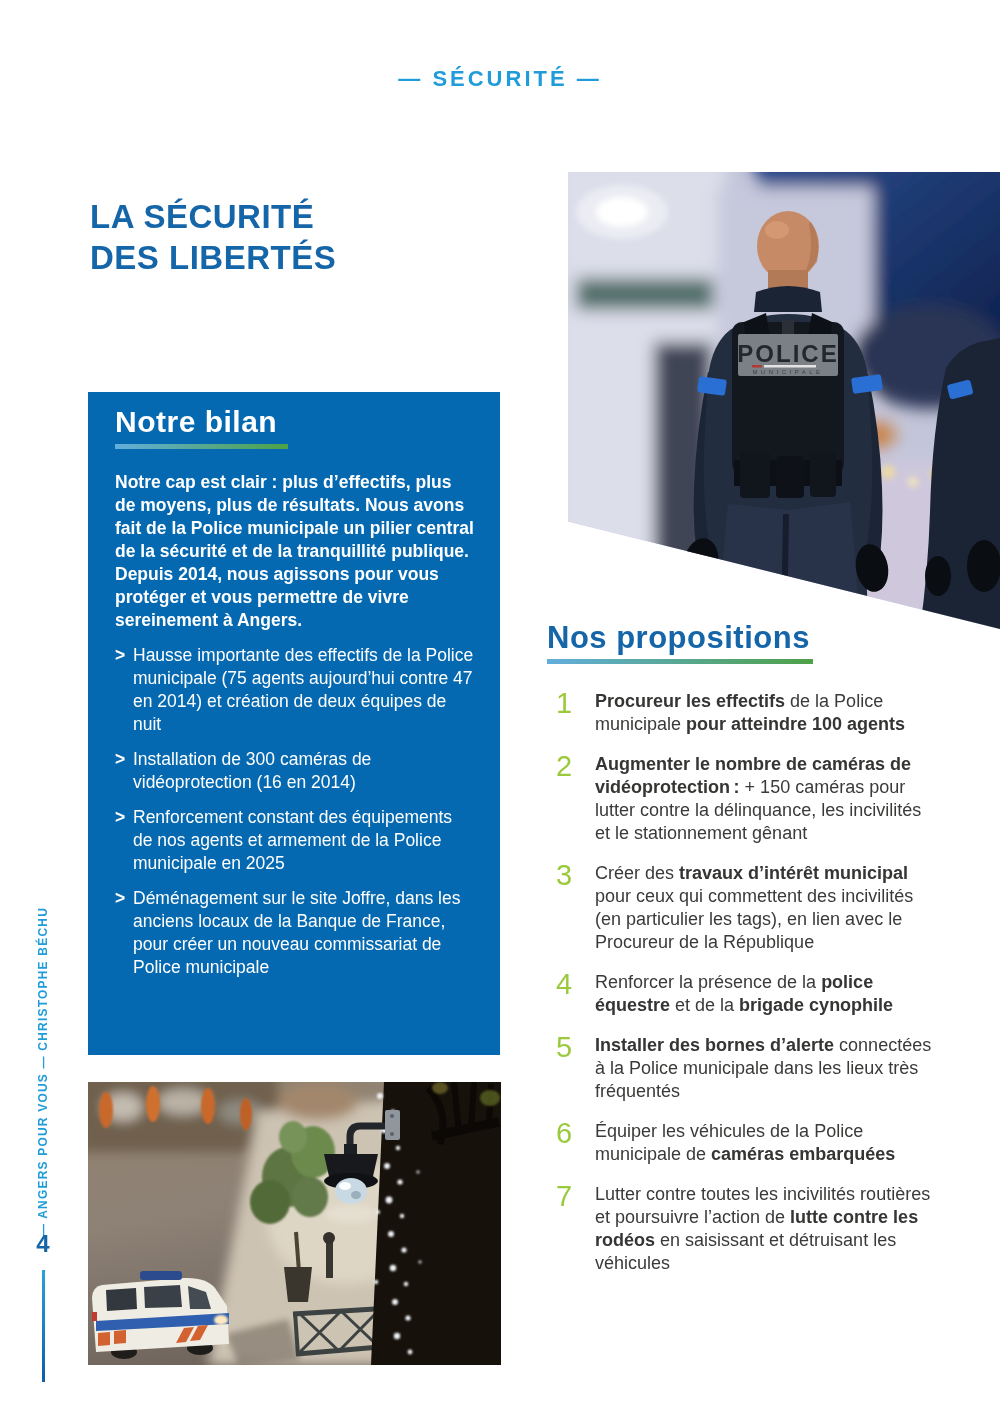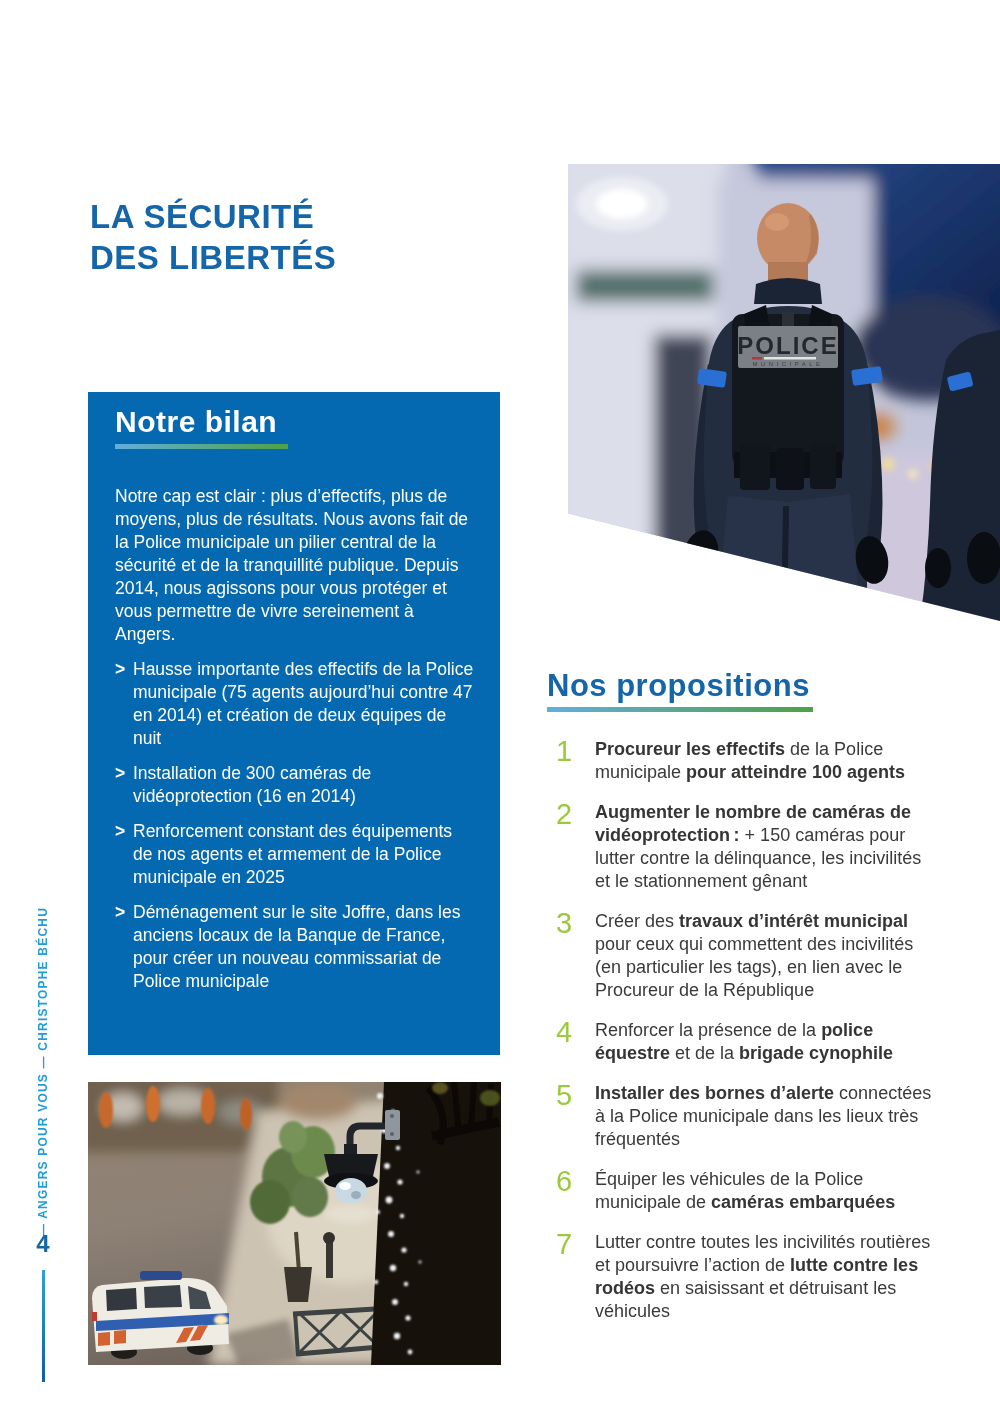--- a/index.html
+++ b/index.html
@@ -26,42 +26,42 @@
 
   
   .page-title{
     position:absolute;left:90px;top:196px;
     color:var(--dark-blue);font-size:33px;font-weight:bold;
     line-height:41px;letter-spacing:0.5px;
   }
 
   
   .hero-photo{
-    position:absolute;left:568px;top:164px;width:432px;height:457px;
+    position:absolute;left:568px;top:172px;width:432px;height:457px;
     clip-path:polygon(0 0,100% 0,100% 100%,0 76.5%);
   }
   .hero-photo svg{display:block;width:100%;height:100%;}
 
   
   .bilan-box{
     position:absolute;left:88px;top:392px;width:412px;height:663px;
     background:var(--box-blue);color:#fff;
     padding:12px 24px 20px 27px;overflow:hidden;
   }
   .bilan-heading{font-size:30px;font-weight:bold;letter-spacing:0.5px;line-height:36px;}
   .underline-bar{height:5px;margin-top:4px;background:linear-gradient(90deg,var(--grad-start),var(--grad-end));}
   .bilan-underline{width:173px;}
-  .bilan-intro{margin-top:36px;font-size:17.5px;font-weight:normal;line-height:23px;}
+  .bilan-intro{margin-top:22px;font-size:17.5px;font-weight:bold;line-height:23px;}
   .bilan-bullets{margin-top:10px;}
   .bullet{display:flex;margin-top:12px;font-size:17.5px;line-height:23px;}
   .bullet .marker{flex:none;width:18px;font-weight:bold;}
 
   
   .props{position:absolute;left:547px;top:621px;width:392px;}
-  .props-heading{color:var(--dark-blue);font-size:31px;font-weight:bold;letter-spacing:0.5px;line-height:34px;margin-top:48px;}
+  .props-heading{color:var(--dark-blue);font-size:31px;font-weight:bold;letter-spacing:0.5px;line-height:34px;}
   .props-underline{width:266px;}
   .props-list{margin-top:9px;}
   .prop-item{display:flex;margin-top:17px;}
   .prop-item:first-child{margin-top:26px;}
   .prop-num{
     flex:none;width:48px;padding-left:9px;
     color:var(--green);font-size:29px;line-height:27px;font-weight:normal;
   }
   .prop-text{flex:1;font-size:18px;line-height:23px;color:var(--body-text);}
   .prop-text b{font-weight:bold;color:#353534;}
@@ -87,20 +87,21 @@
   .sidebar-rule{
     position:absolute;left:42px;top:1270px;width:3px;height:112px;
     background:linear-gradient(180deg,#2BA2DB,#0E5DA8);
   }
 </style>
 </head>
 <body>
 
 <div class="page">
 
+  <div class="section-header">— SÉCURITÉ —</div>
 
   <div class="page-title">
       <div>LA SÉCURITÉ</div>
       <div>DES LIBERTÉS</div>
     </div>
 
   <div class="hero-photo">
     <svg viewBox="0 0 432 457" preserveAspectRatio="none" aria-hidden="true">
       <defs>
         <filter id="b8" x="-30%" y="-30%" width="160%" height="160%">

